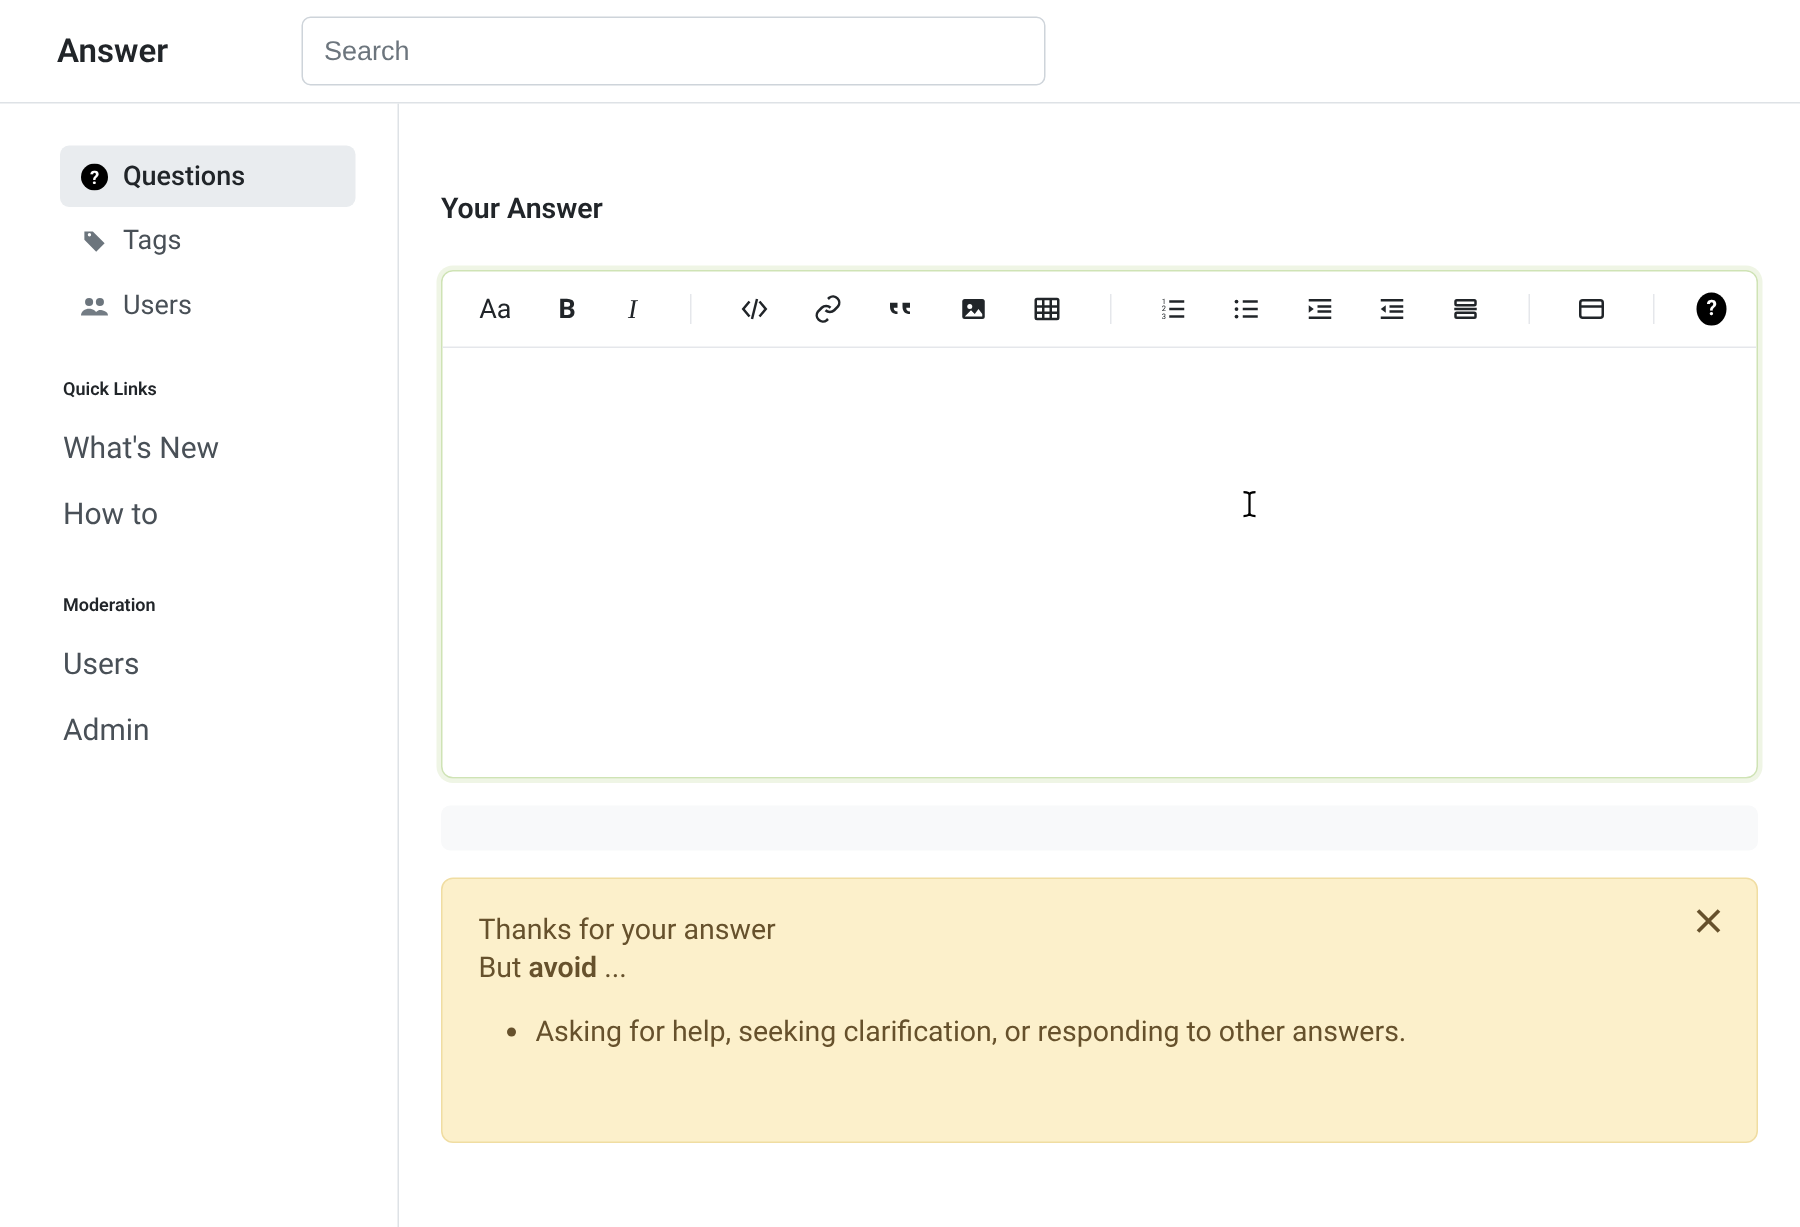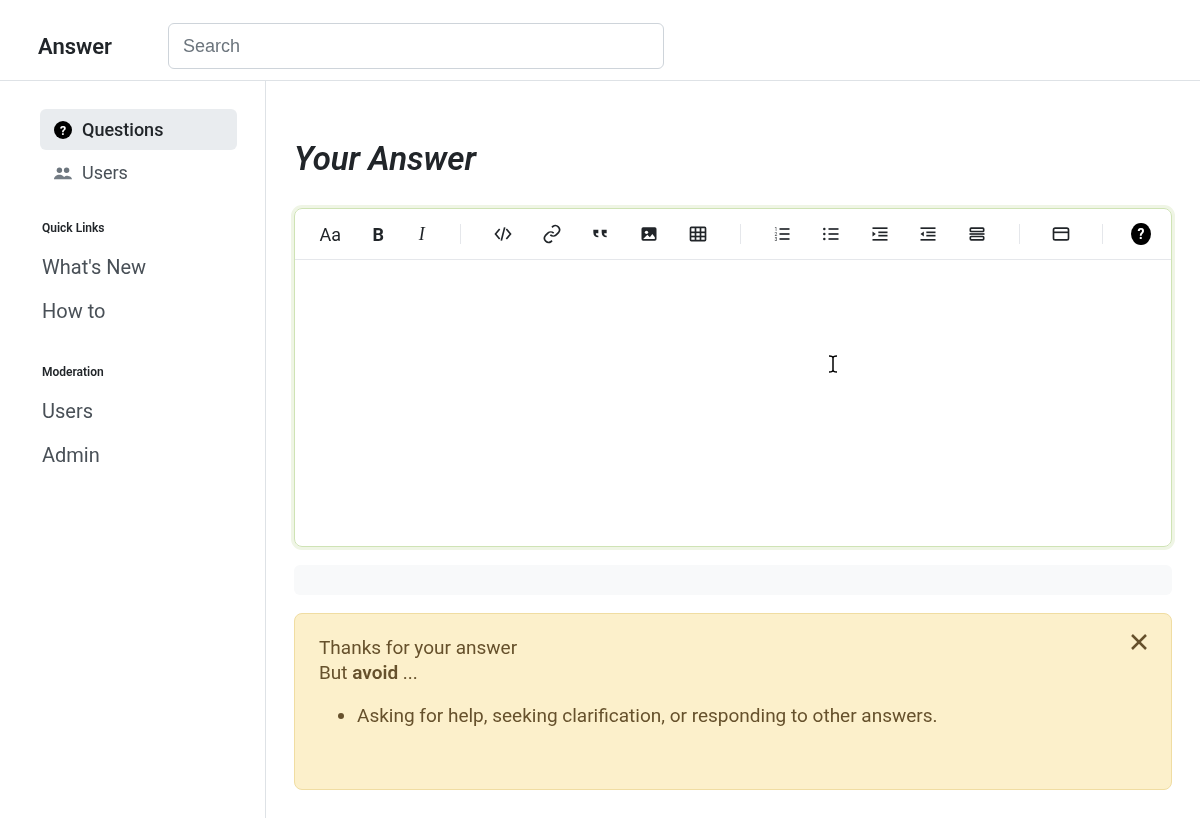--- a/index.html
+++ b/index.html
@@ -10,23 +10,22 @@
     width: 1200px;
     height: 818px;
     overflow: hidden;
   }
   
   .header {
     display: flex;
     align-items: center;
     padding: 11px 0 11px 38px;
     border-bottom: 1px solid #dee2e6;
-    gap: 56px;
+    gap: 89px;
     height: 69px;
-    margin-top: 12px;
   }
   .logo {
     font-size: 22px;
     font-weight: 600;
   }
   .search-input {
     width: 496px;
     height: 46px;
     border: 1px solid #ced4da;
     border-radius: 6px;
@@ -77,24 +76,23 @@
     color: #495057;
     cursor: pointer;
   }
   
   .main {
     flex: 1;
     padding: 58px 28px 0 28px;
     overflow-y: auto;
   }
   .page-title {
-    font-size: 33px;
+    font-size: 19px;
     font-weight: 600;
     margin-bottom: 30px;
-    font-style: italic;
   }
   
   .editor-wrap {
     border: 1px solid #cfe3b5;
     border-radius: 8px;
     box-shadow: 0 0 0 3px #eff5e5;
   }
   .toolbar {
     display: flex;
     align-items: center;
@@ -192,20 +190,28 @@
   <aside class="sidebar">
     <div class="nav-group">
       <div class="nav-item active">
         <span class="icon">
           <svg viewBox="0 0 16 16" width="18" height="18" fill="currentColor">
               <circle cx="8" cy="8" r="8"></circle>
               <text x="8" y="12" text-anchor="middle" font-size="11" font-weight="700" fill="#fff">?</text>
             </svg>
         </span>
         <span>Questions</span>
+      </div>
+      <div class="nav-item">
+        <span class="icon">
+          <svg viewBox="0 0 16 16" width="18" height="18" fill="currentColor">
+              <path d="M2 2h5l7 7-5 5-7-7V2zM5 5a1 1 0 100-2 1 1 0 000 2z"></path>
+            </svg>
+        </span>
+        <span>Tags</span>
       </div>
       <div class="nav-item">
         <span class="icon">
           <svg viewBox="0 0 20 16" width="20" height="16" fill="currentColor">
               <circle cx="6" cy="5" r="3"></circle>
               <circle cx="14" cy="5" r="3"></circle>
               <path d="M0 15c0-3 3-5 6-5s6 2 6 5H0zM10 15c.4-2.3 2.5-4 4-4 2 0 6 1 6 4h-10z" opacity=".95"></path>
             </svg>
         </span>
         <span>Users</span>

